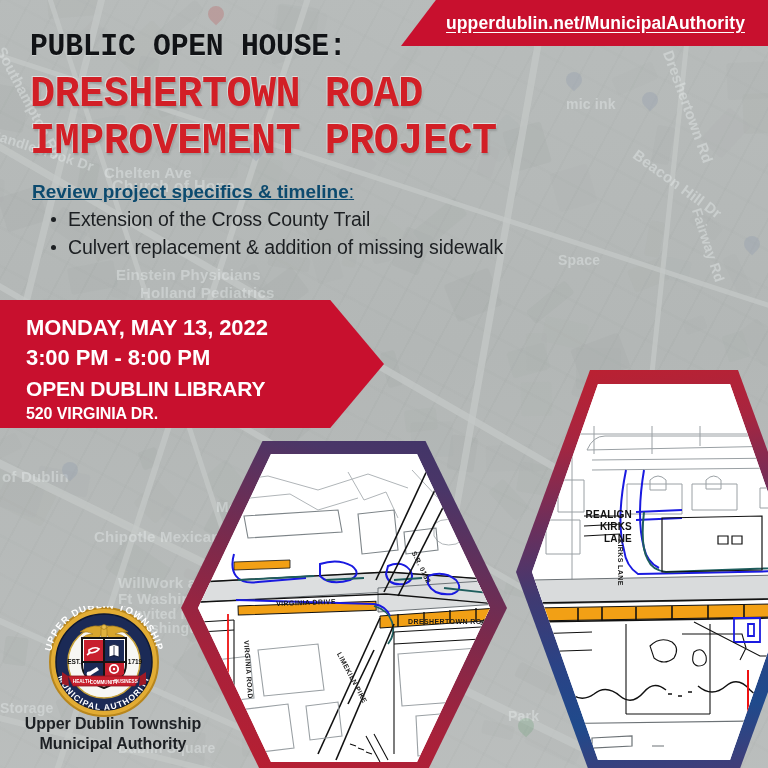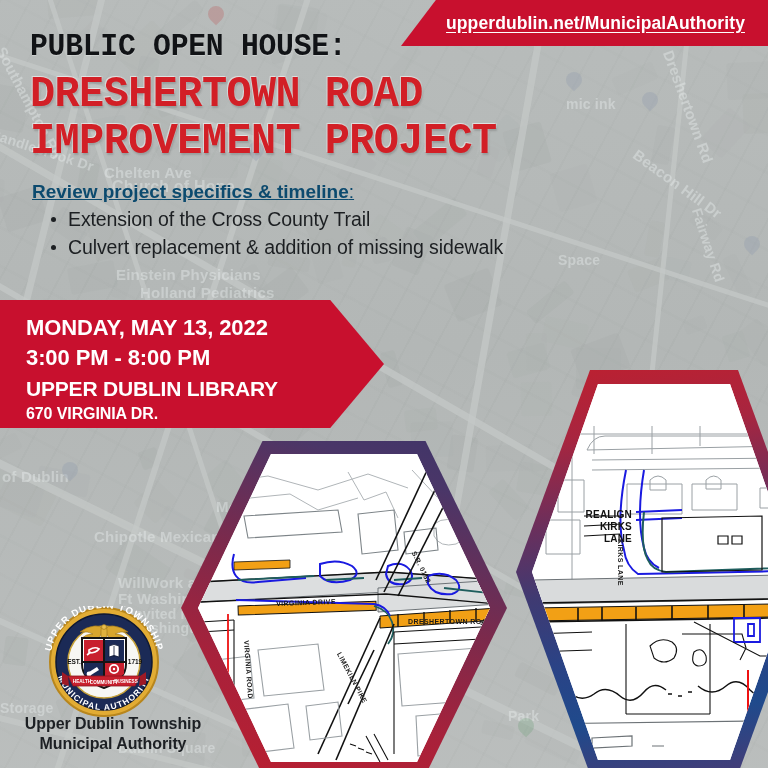--- a/index.html
+++ b/index.html
@@ -432,22 +432,22 @@
 
   <div class="intro"><span>Review project specifics &amp; timeline</span><span class="colon">:</span></div>
   <ul class="bullets" id="bullets">
       <li>Extension of the Cross County Trail</li>
       <li>Culvert replacement &amp; addition of missing sidewalk</li>
     </ul>
 
   <div class="event-banner">
     <div class="ev-date">MONDAY, MAY 13, 2022</div>
     <div class="ev-time">3:00 PM - 8:00 PM</div>
-    <div class="ev-place">UPPER DUBLIN LIBRARY</div>
-    <div class="ev-addr">670 VIRGINIA DR.</div>
+    <div class="ev-place">OPEN DUBLIN LIBRARY</div>
+    <div class="ev-addr">520 VIRGINIA DR.</div>
   </div>
 
   <div class="hex" id="hex-right">
     <div class="hex-inner">
       <div class="plan">
         <svg width="300" height="400" viewBox="0 0 300 400">
           <g stroke="#9aa0a4" stroke-width="1" fill="none">
             <path d="M40 50 L40 210 M40 50 L270 50 M62 42 L62 70 M120 42 L120 70 M168 42 L168 62"></path>
             <path d="M55 66 q6 -14 18 -14 L250 52 M55 66 L252 62"></path>
             <path d="M60 76 L255 74 M60 86 L255 84"></path>

